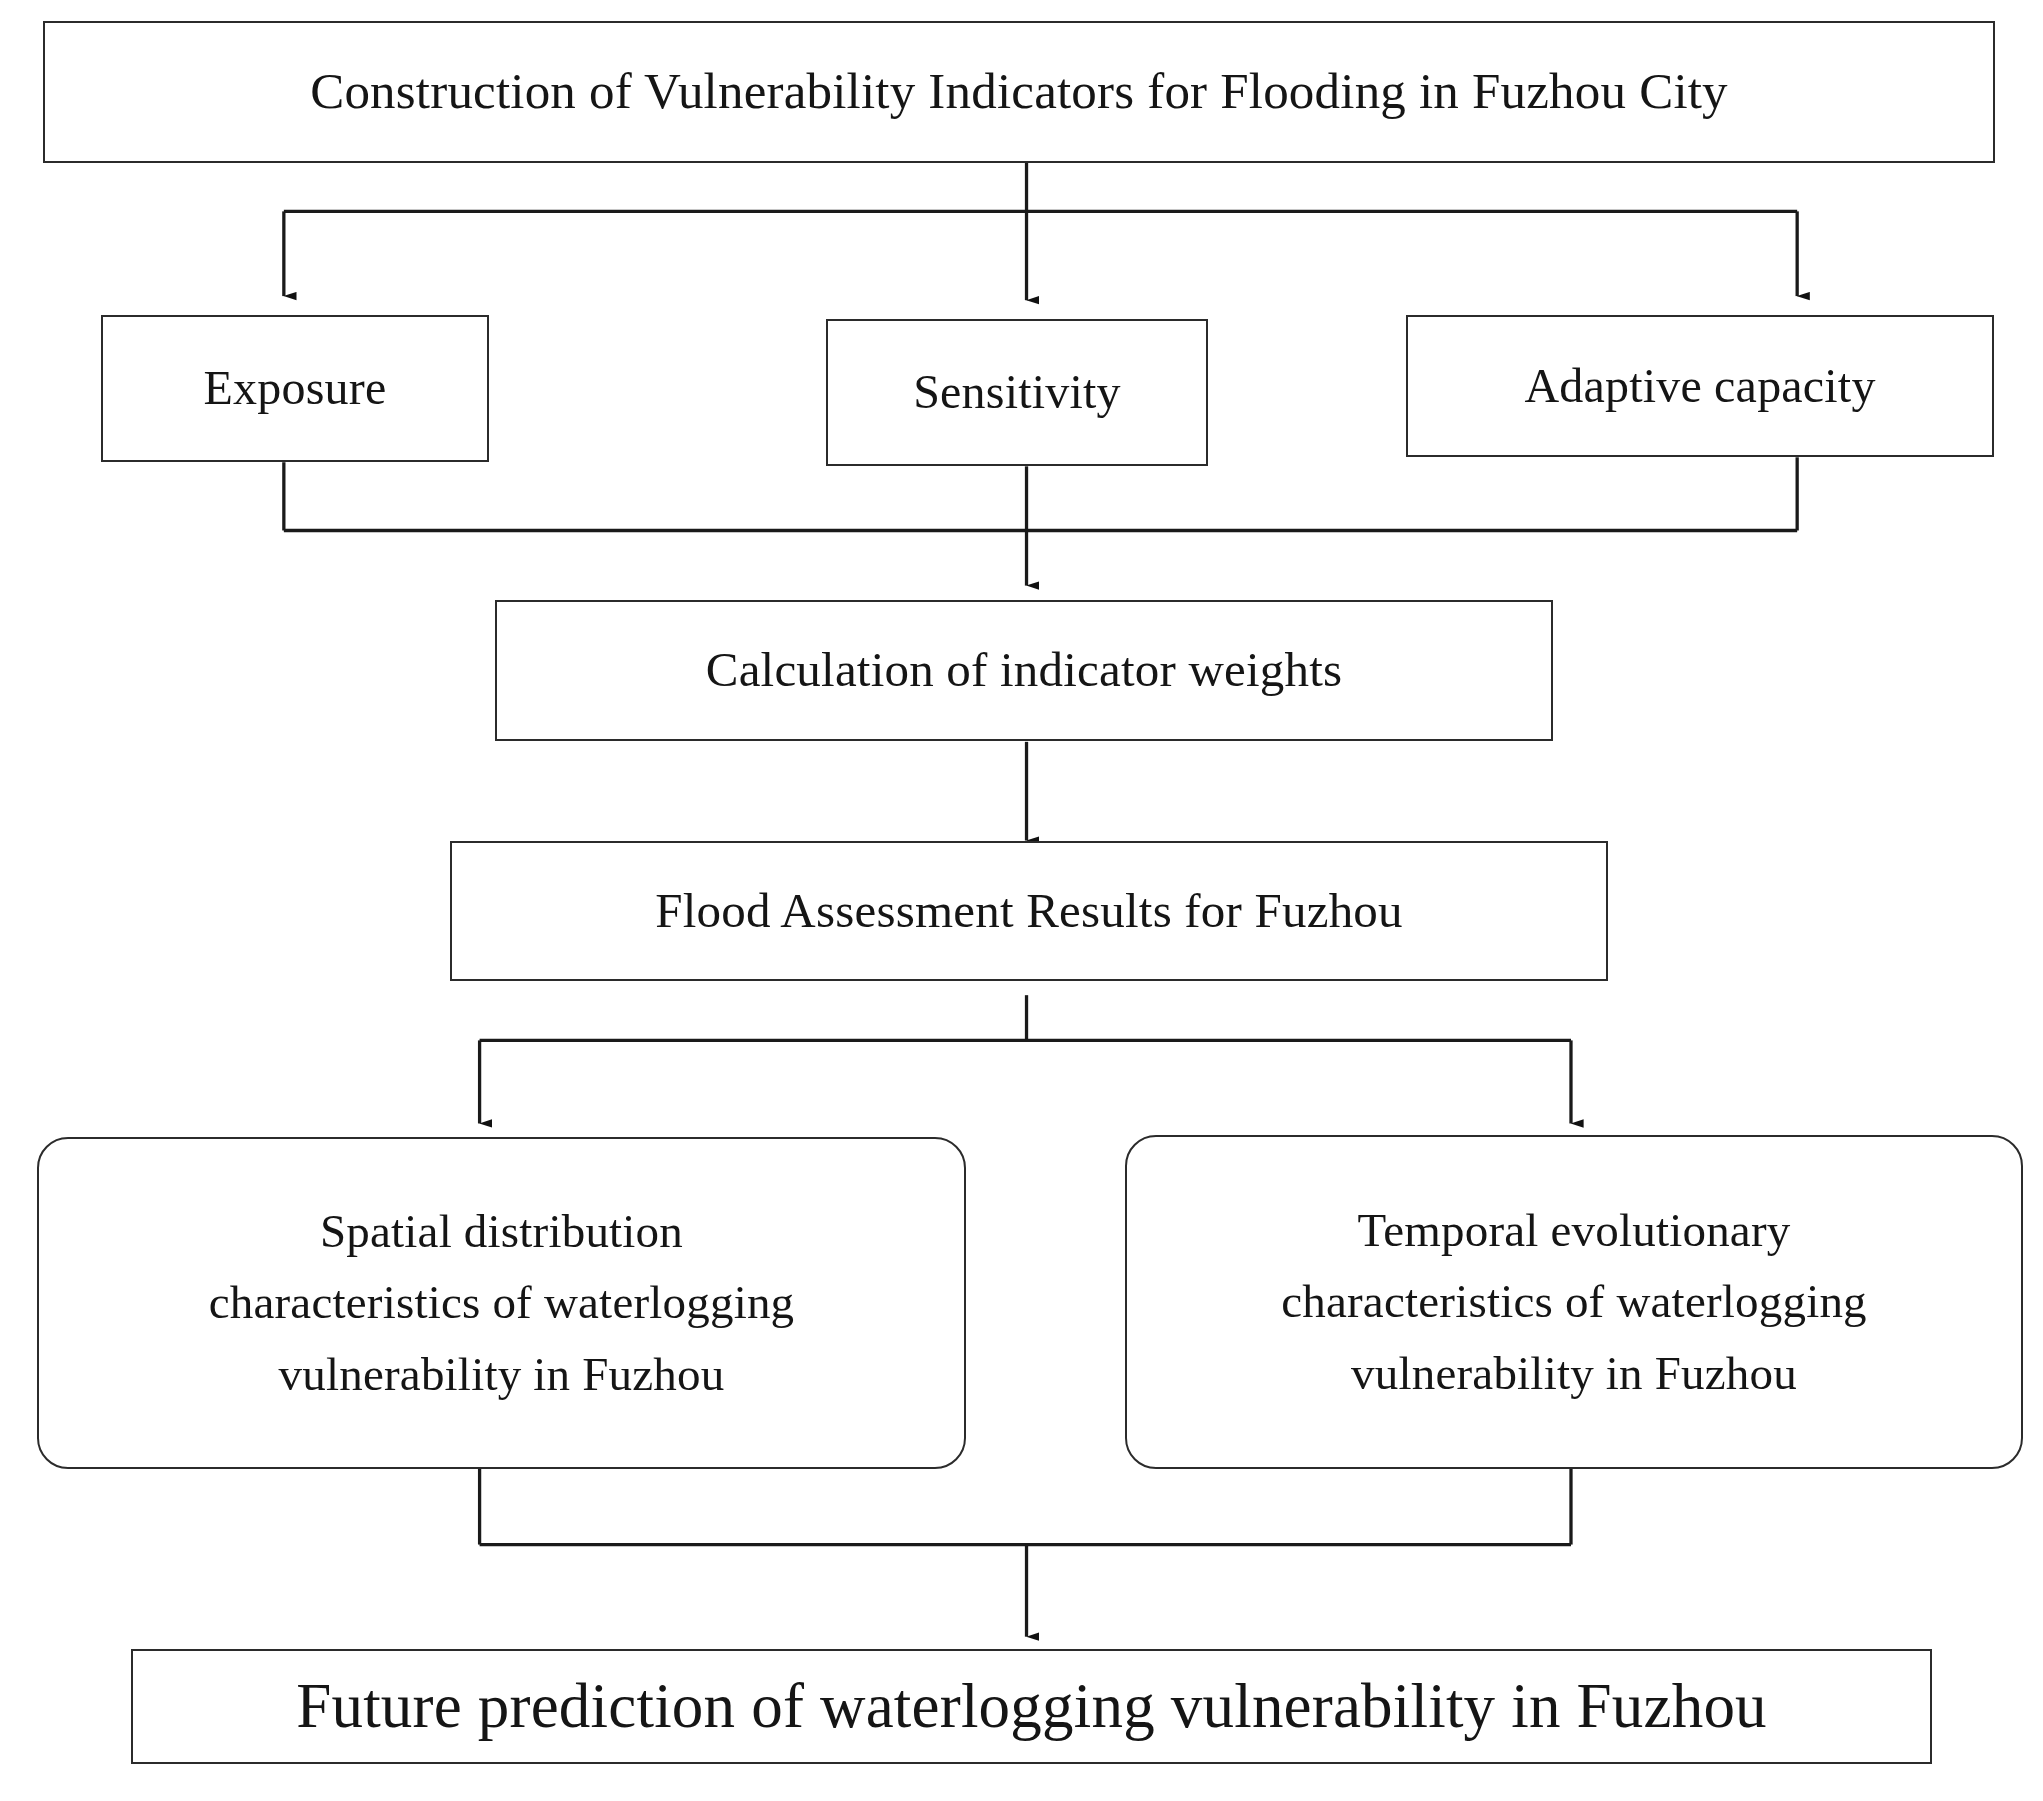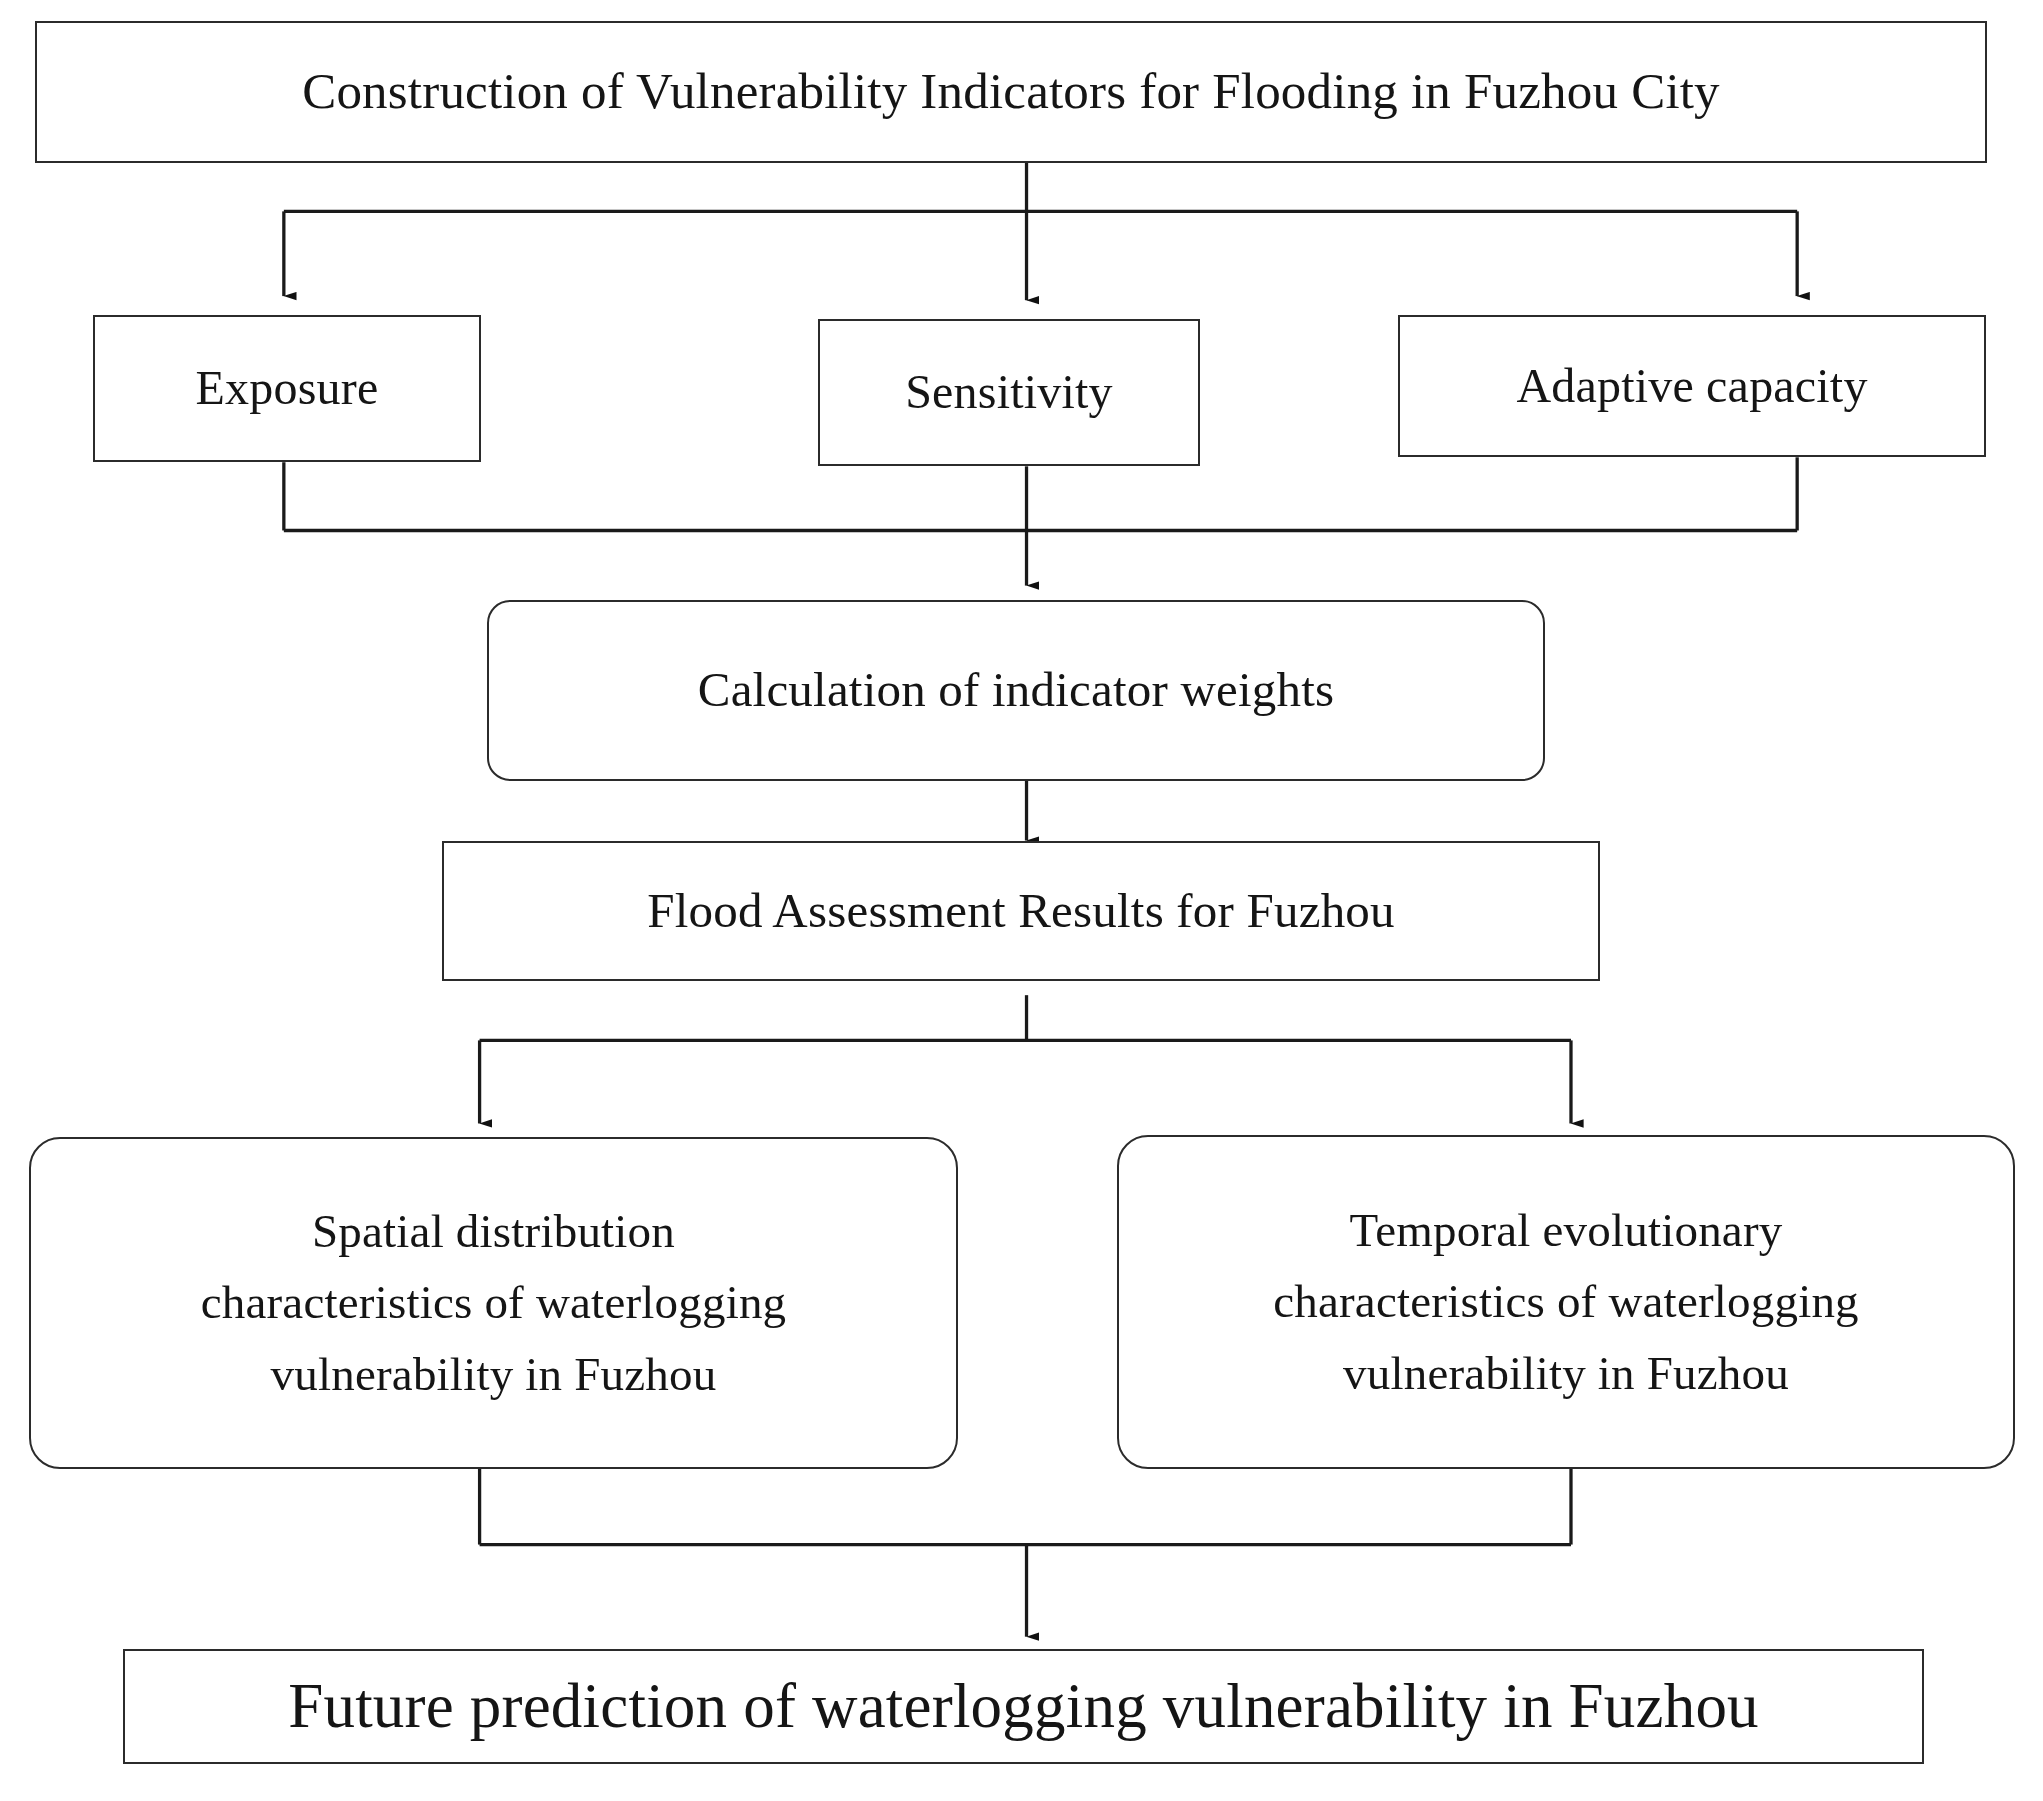--- a/index.html
+++ b/index.html
@@ -30,20 +30,21 @@
     border: 2.5px solid #2b2b2b;
     background: #ffffff;
     display: flex;
     align-items: center;
     justify-content: center;
     text-align: center;
     color: #151515;
     line-height: 1.52;
     padding: 3.3px 11.5px;
     letter-spacing: 0.2px;
+    margin-left: 8px;
   }
   .node-box .node-label {
     display: block;
     width: 100%;
   }
   .lvl-title  { font-size: 51px; }
   .lvl-branch { font-size: 48px; }
   .lvl-mid    { font-size: 49px; }
   .lvl-multi  { font-size: 47px; border-radius: 31px; }
   .lvl-bottom { font-size: 63px; }
@@ -98,21 +99,21 @@
   </div>
 
   <div class="node-box lvl-branch" style="left:818px; top:319px; width:382px; height:147px;">
     <span class="node-label">Sensitivity</span>
   </div>
 
   <div class="node-box lvl-branch" style="left:1398px; top:315px; width:588px; height:142px;">
     <span class="node-label">Adaptive capacity</span>
   </div>
 
-  <div class="node-box lvl-mid" style="left:487px; top:600px; width:1058px; height:181px;border-radius:23px;">
+  <div class="node-box lvl-mid" style="left:487px; top:600px; width:1058px; height:141px;">
     <span class="node-label">Calculation of indicator weights</span>
   </div>
 
   <div class="node-box lvl-mid" style="left:442px; top:841px; width:1158px; height:140px;">
     <span class="node-label">Flood Assessment Results for Fuzhou</span>
   </div>
 
   <div class="node-box lvl-multi" style="left:29px; top:1137px; width:929px; height:332px;">
     <span class="node-label">
       <span>Spatial distribution</span><br>

